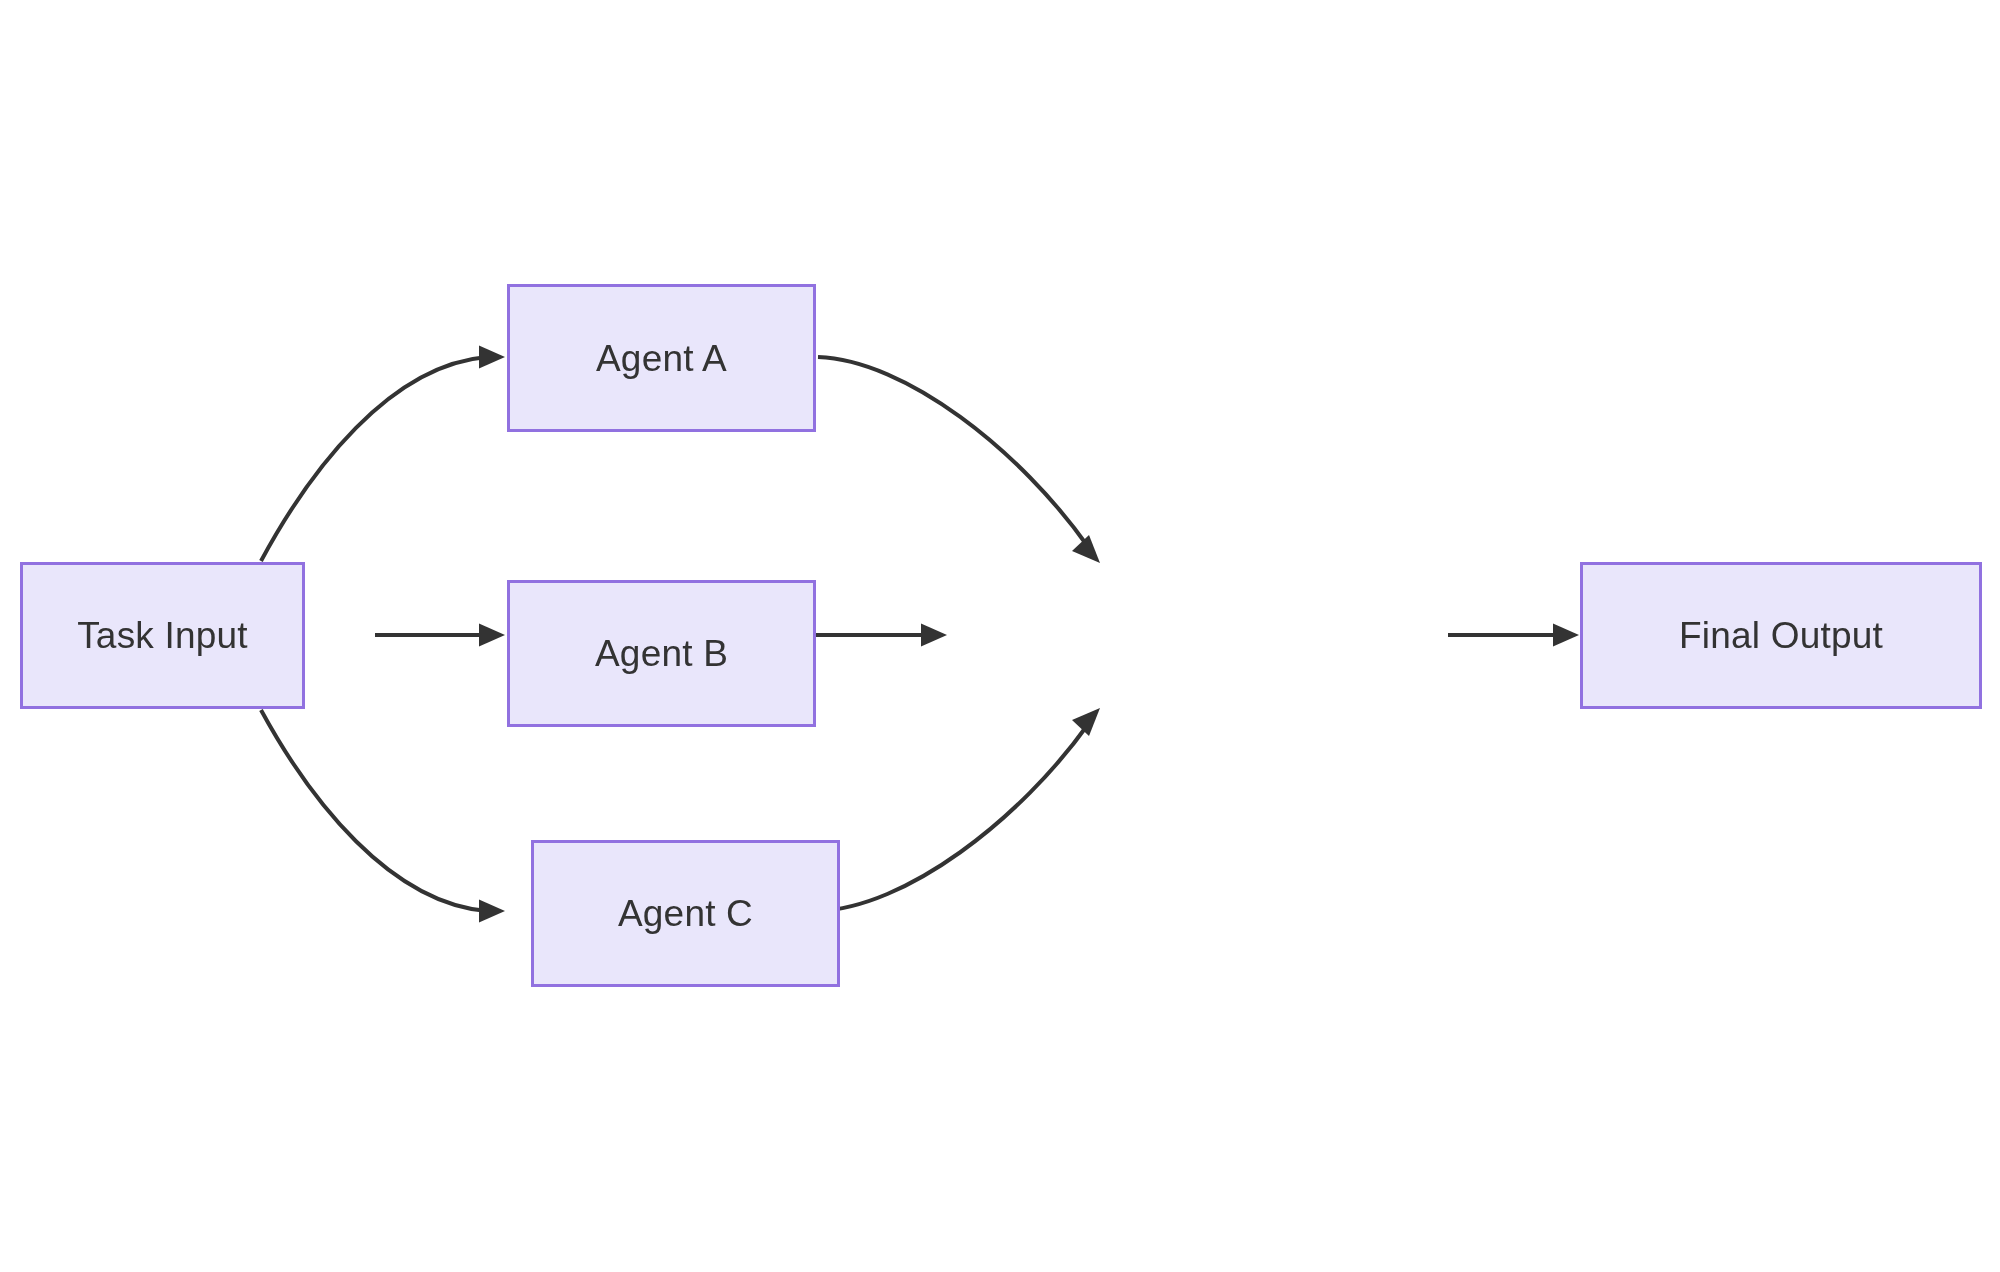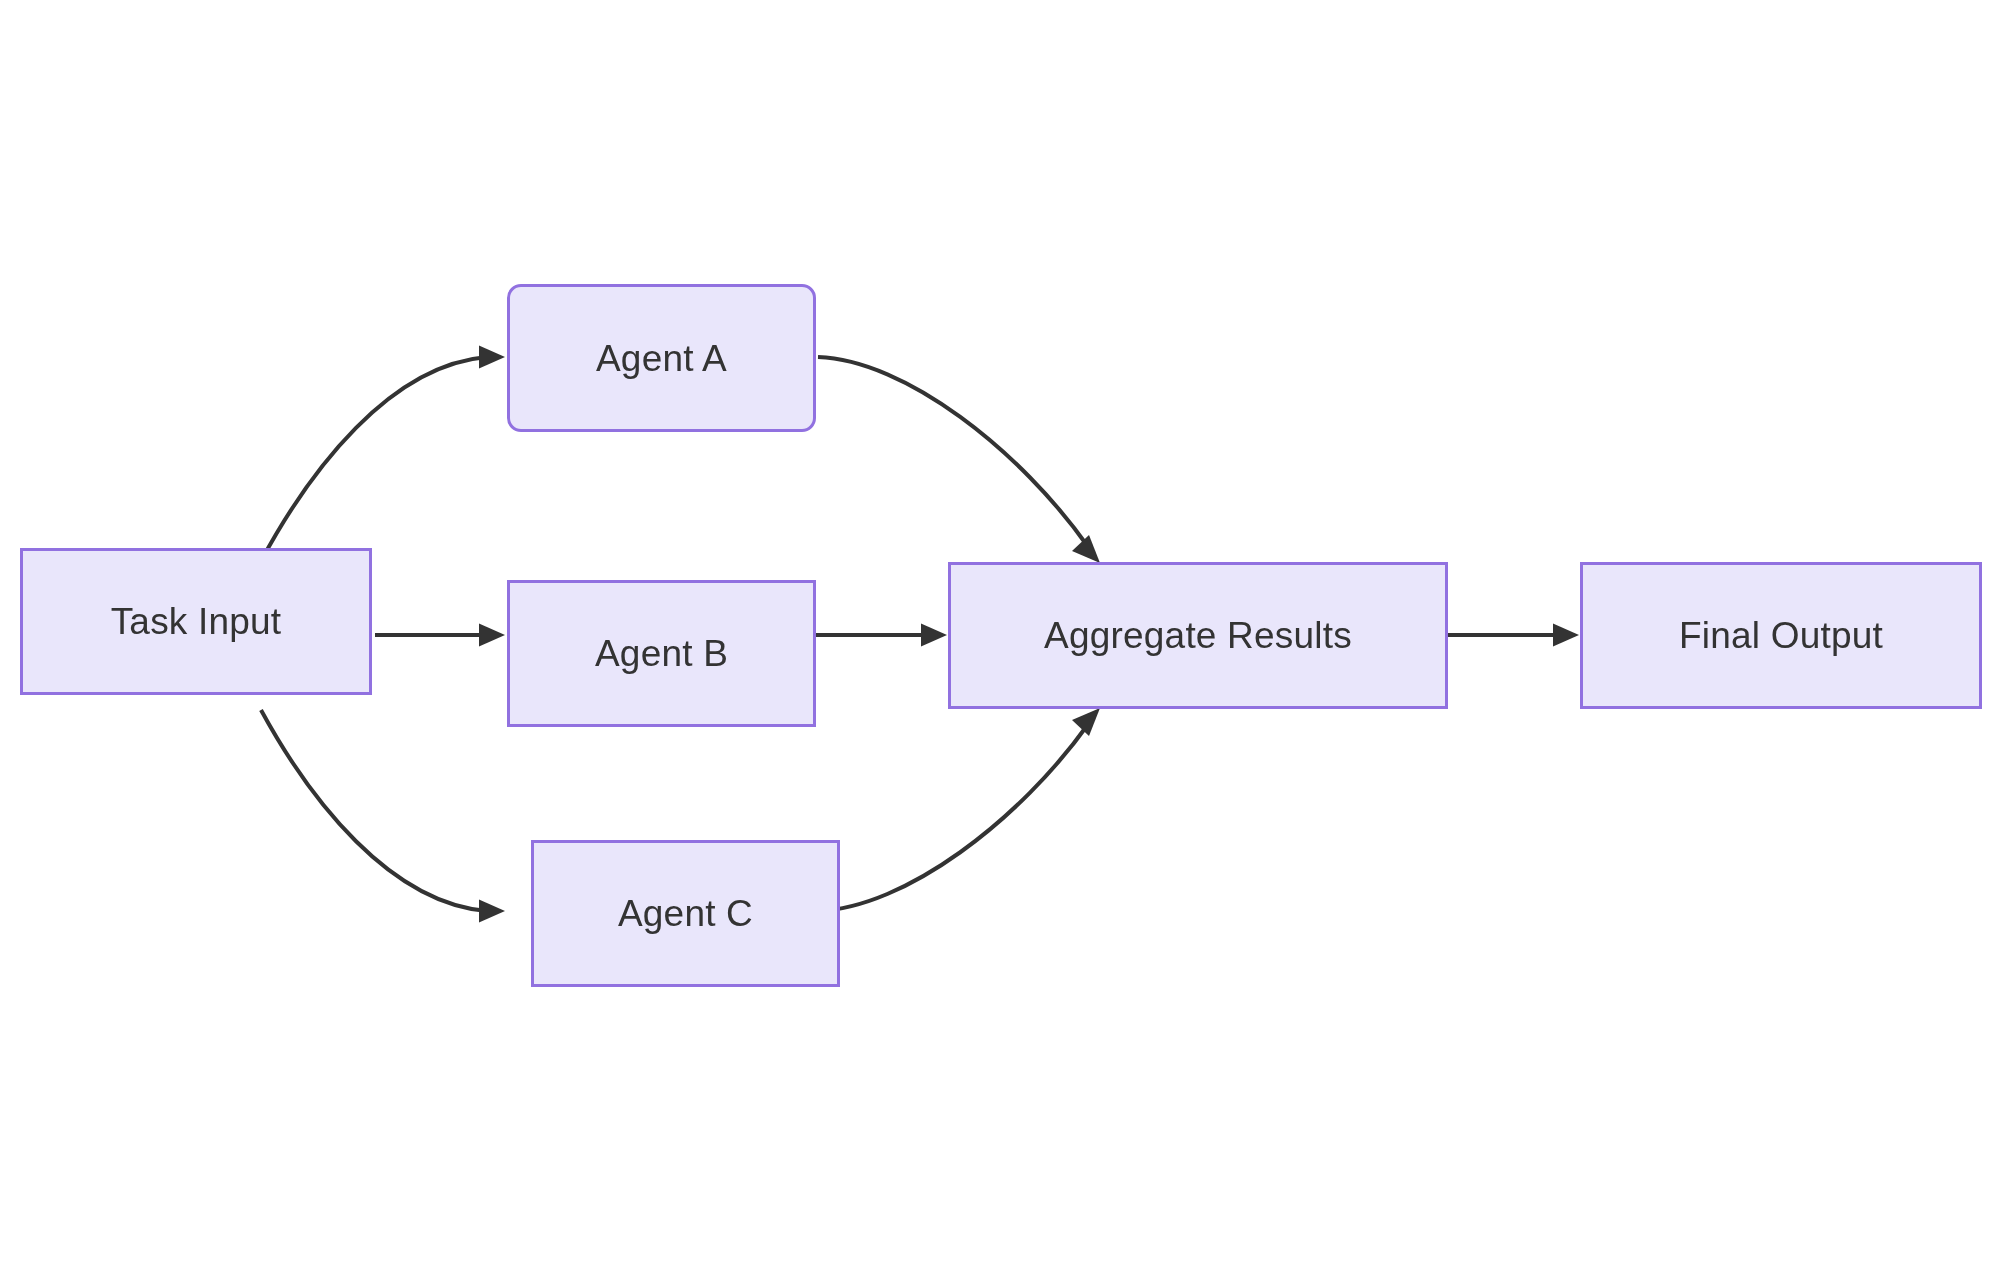--- a/index.html
+++ b/index.html
@@ -91,37 +91,34 @@
       <path class="edge-path" d="M 818 911 C 905 908 1020 820 1089 723"></path>
       <polygon class="arrow-head" points="1100,708 1072,720 1089,736"></polygon>
     </g>
 
     <g>
       <path class="edge-path" d="M 1448 635 L 1561 635"></path>
       <polygon class="arrow-head" points="1579,635 1553,623.5 1553,646.5"></polygon>
     </g>
   </svg>
 
-  <div class="node" style="left:20px; top:548px; width:352px; height:147px;text-align:right;">
+  <div class="node" style="left:20px; top:562px; width:285px; height:147px;text-align:right;">
     <span class="node-label">Task Input</span>
   </div>
 
-  <div class="node" style="left:507px; top:284px; width:309px; height:148px;border-radius:14px;">
+  <div class="node" style="left:507px; top:284px; width:309px; height:148px;">
     <span class="node-label">Agent A</span>
   </div>
 
   <div class="node" style="left:507px; top:562px; width:309px; height:147px;margin-top:18px;">
     <span class="node-label">Agent B</span>
   </div>
 
   <div class="node" style="left:507px; top:840px; width:309px; height:147px;margin-left:24px;">
     <span class="node-label">Agent C</span>
   </div>
 
-  <div class="node" style="left:948px; top:562px; width:500px; height:147px;">
-    <span class="node-label">Aggregate Results</span>
-  </div>
 
   <div class="node" style="left:1580px; top:562px; width:402px; height:147px;text-align:center;">
     <span class="node-label">Final Output</span>
   </div>
 
 </div>
 
 </body></html>

